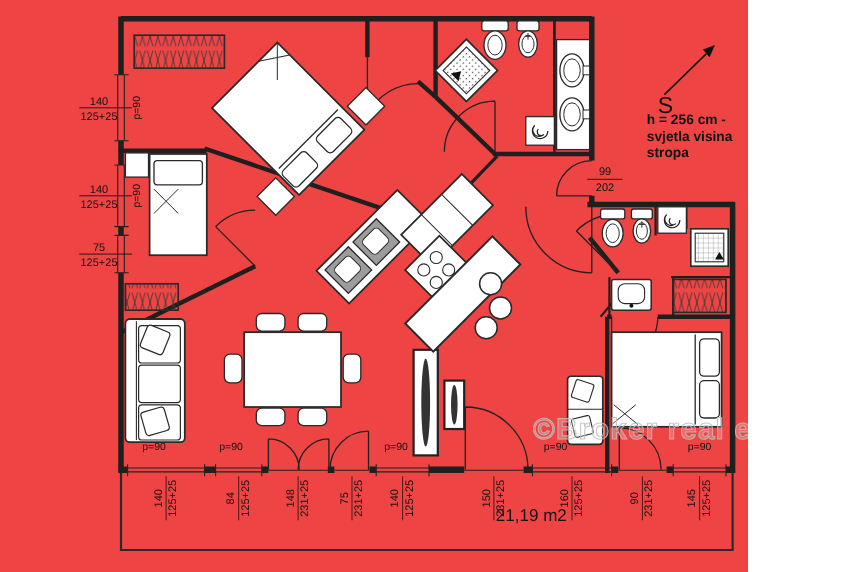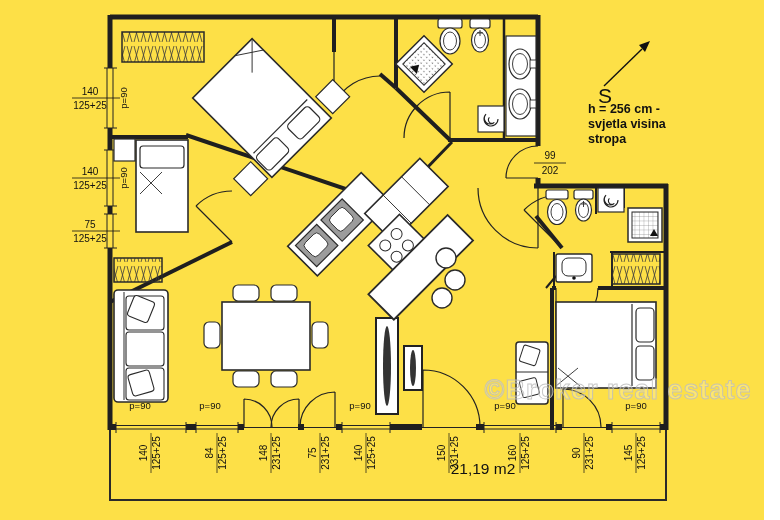--- a/index.html
+++ b/index.html
@@ -1,16 +1,16 @@
 <!DOCTYPE html>
 <html><head>
 <meta charset="utf-8">
 <style>
   html,body{margin:0;padding:0;background:#fff;}
-  #stage{position:relative;width:764px;height:520px;background:#fde047;overflow:hidden;
+  #stage{position:relative;width:680px;height:520px;background:#ef4444;overflow:hidden;
          font-family:"Liberation Sans",sans-serif;}
   svg text{font-family:"Liberation Sans",sans-serif;}
   .dim{font-size:10px;fill:#111;}
   .p90{font-size:9.5px;fill:#111;}
   .note{font-size:12.5px;font-weight:bold;fill:#111;}
   .north{font-size:21px;fill:#111;}
   .area{font-size:15.5px;fill:#111;}
   .wm{font-size:27px;font-weight:bold;letter-spacing:1px;
       fill:rgba(255,255,255,0.25);stroke:#bfbfbf;stroke-width:1px;opacity:.85;}
 </style>

